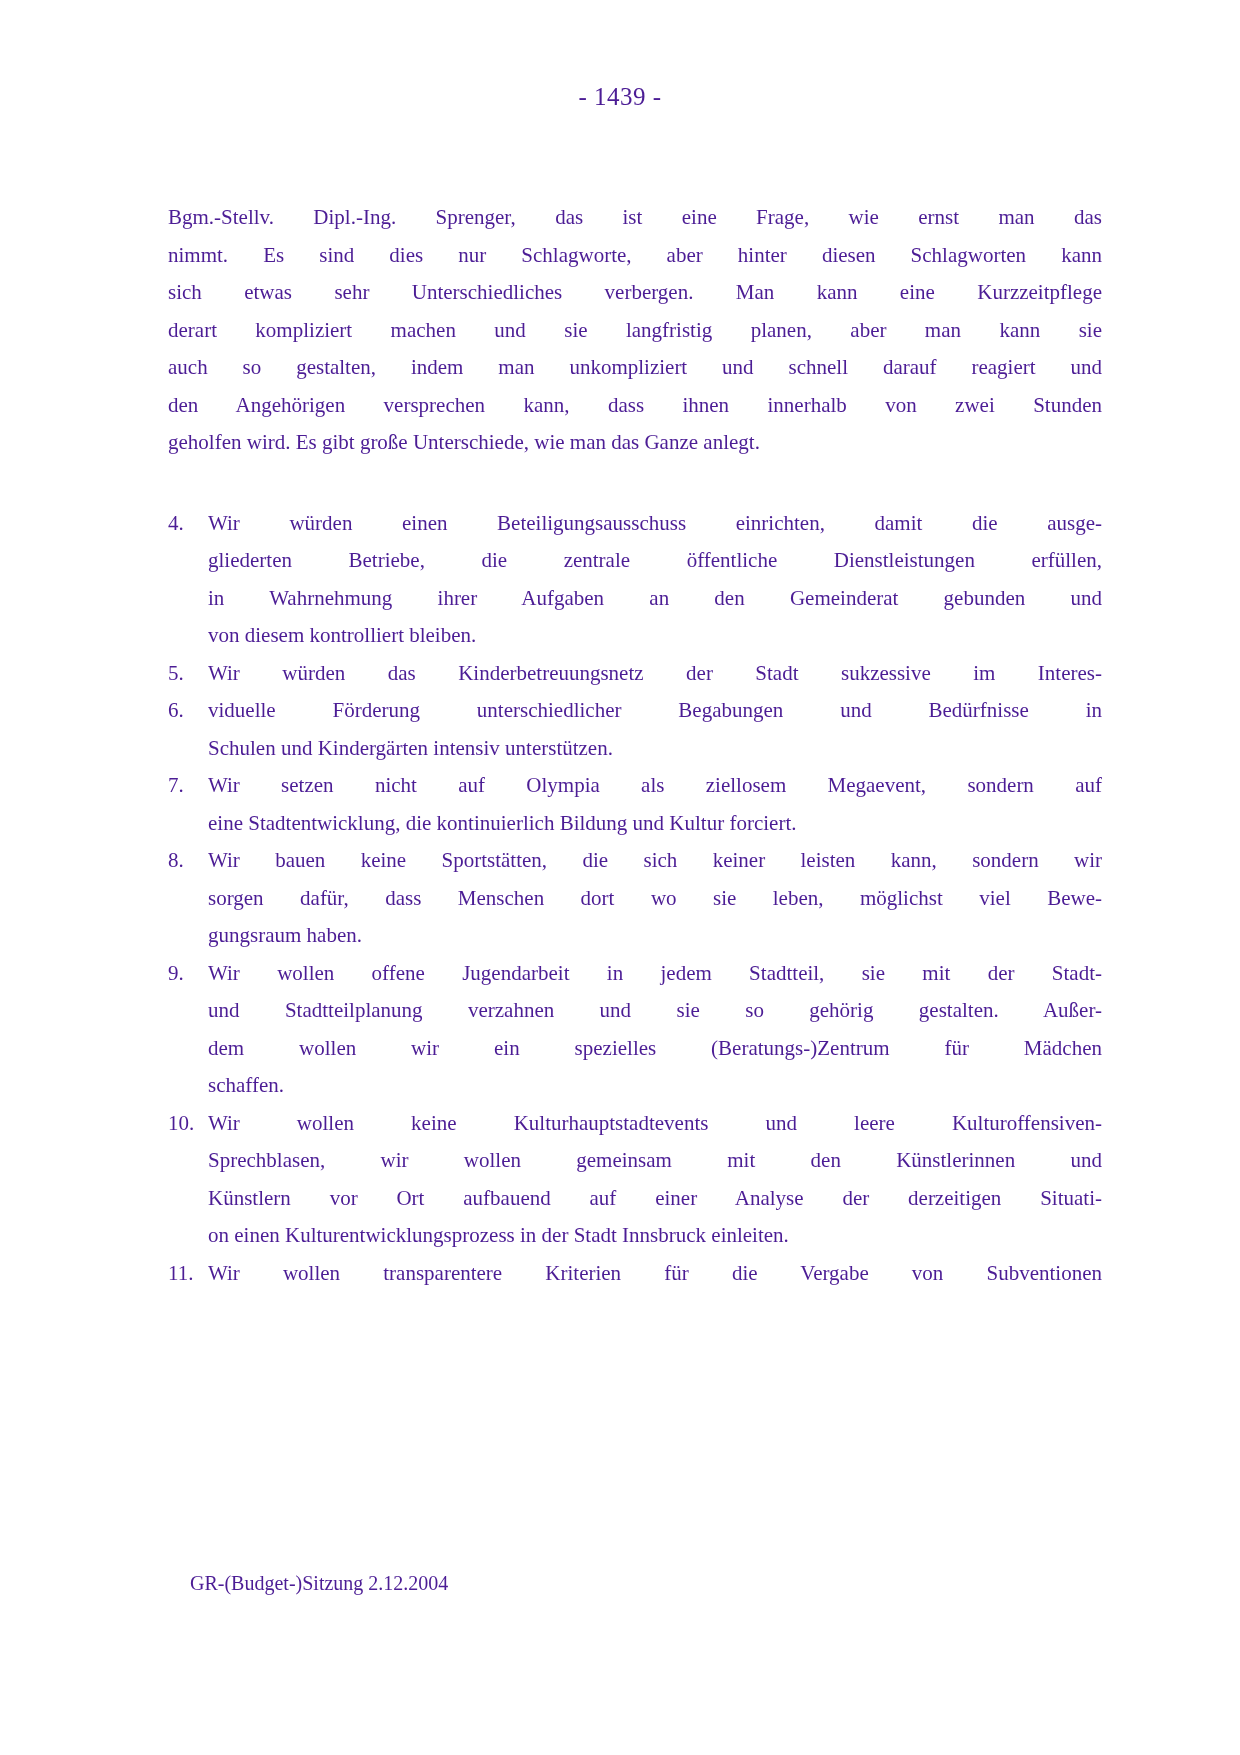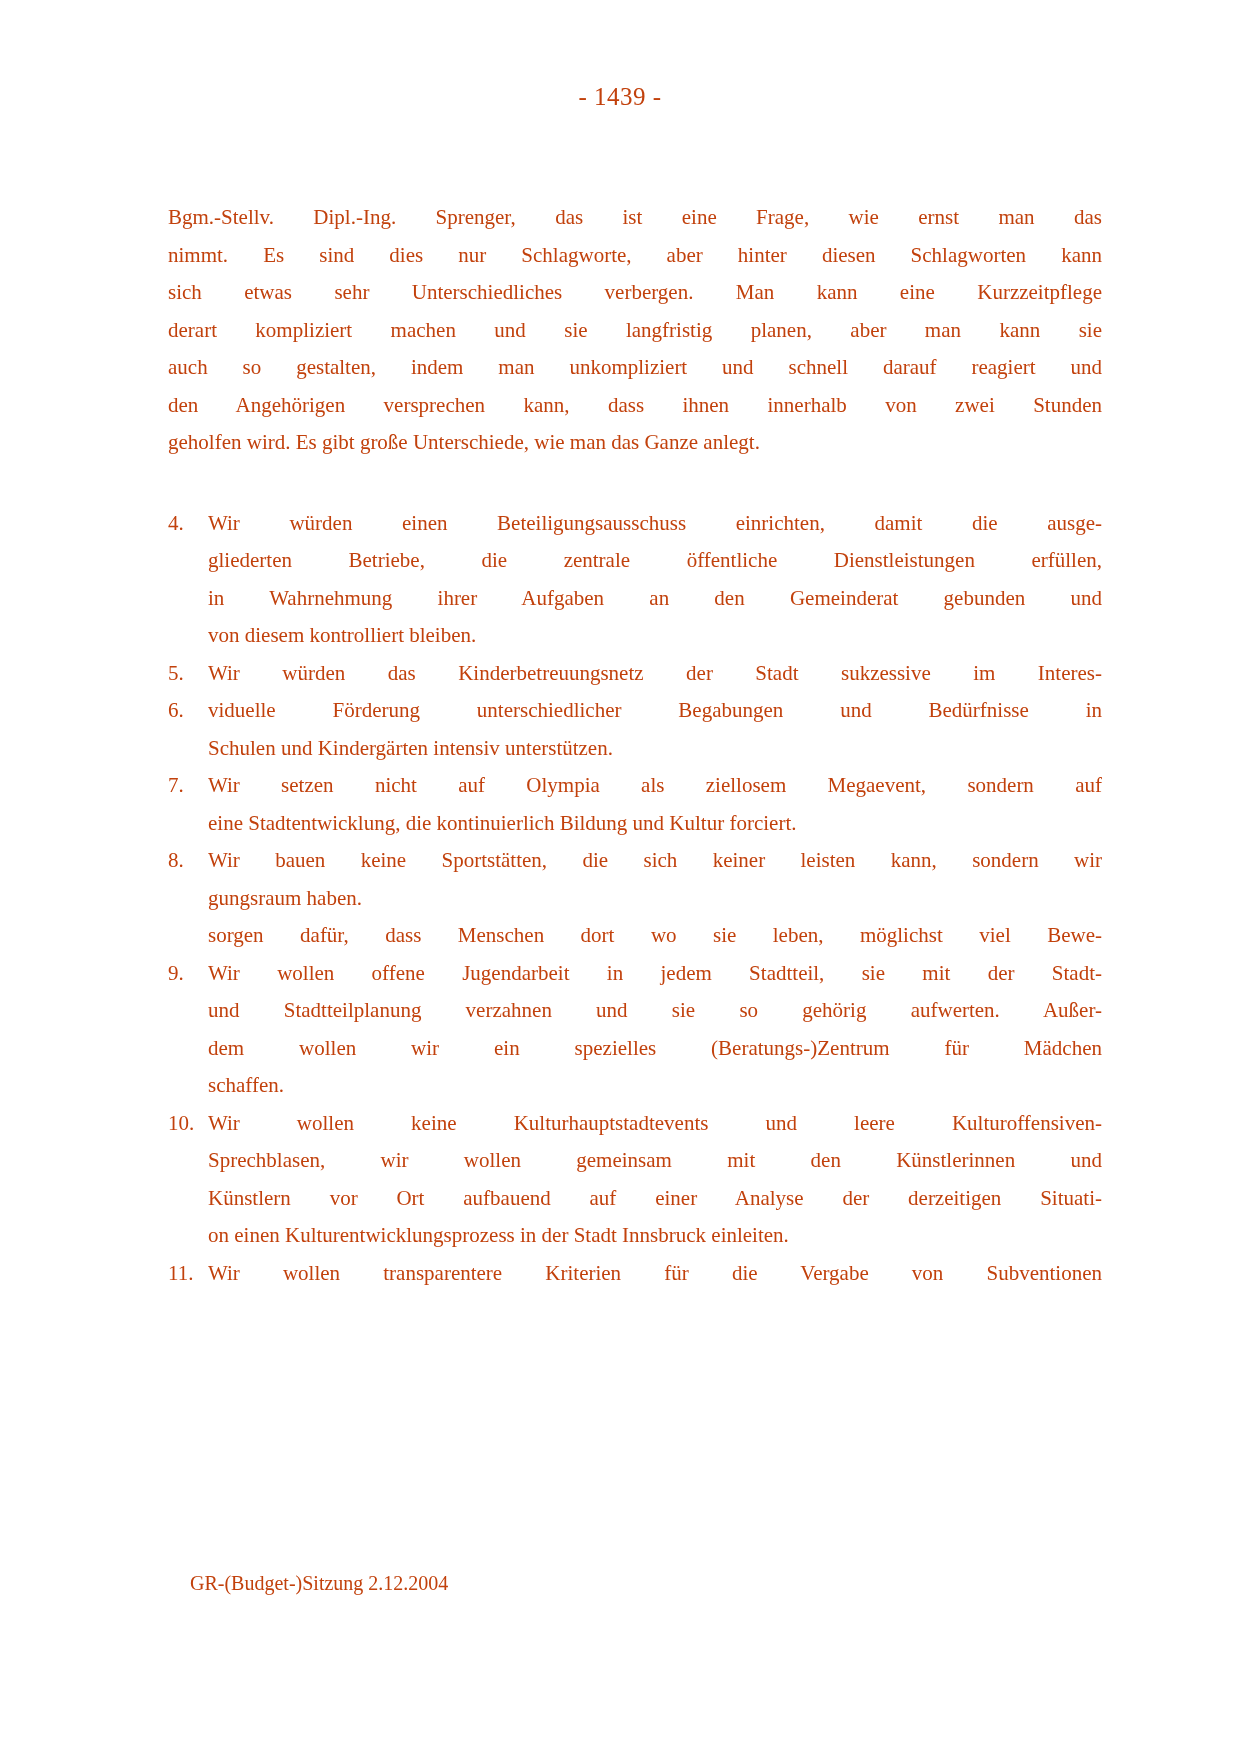--- a/index.html
+++ b/index.html
@@ -6,21 +6,21 @@
     margin: 0;
     padding: 0;
     background: #e8e8e8;
   }
   .page {
     position: relative;
     width: 1240px;
     height: 1755px;
     background: #ffffff;
     font-family: "Liberation Serif", serif;
-    color: #c2410c;
+    color: #4c1d95;
     overflow: hidden;
   }
   .page-number {
     position: absolute;
     top: 82px;
     left: 0;
     width: 1240px;
     text-align: center;
     font-size: 25px;
     line-height: 30px;
@@ -104,27 +104,27 @@
           <span class="text-line last">Schulen und Kindergärten intensiv unterstützen.</span>
         </li>
         <li class="list-item">
           <span class="item-number">7.</span>
           <span class="text-line">Wir setzen nicht auf Olympia als ziellosem Megaevent, sondern auf</span>
           <span class="text-line last">eine Stadtentwicklung, die kontinuierlich Bildung und Kultur forciert.</span>
         </li>
         <li class="list-item">
           <span class="item-number">8.</span>
           <span class="text-line">Wir bauen keine Sportstätten, die sich keiner leisten kann, sondern wir</span>
+          <span class="text-line">sorgen dafür, dass Menschen dort wo sie leben, möglichst viel Bewe-</span>
           <span class="text-line last">gungsraum haben.</span>
-          <span class="text-line">sorgen dafür, dass Menschen dort wo sie leben, möglichst viel Bewe-</span>
         </li>
         <li class="list-item">
           <span class="item-number">9.</span>
           <span class="text-line">Wir wollen offene Jugendarbeit in jedem Stadtteil, sie mit der Stadt-</span>
-          <span class="text-line">und Stadtteilplanung verzahnen und sie so gehörig aufwerten. Außer-</span>
+          <span class="text-line">und Stadtteilplanung verzahnen und sie so gehörig gestalten. Außer-</span>
           <span class="text-line">dem wollen wir ein spezielles (Beratungs-)Zentrum für Mädchen</span>
           <span class="text-line last">schaffen.</span>
         </li>
         <li class="list-item">
           <span class="item-number">10.</span>
           <span class="text-line">Wir wollen keine Kulturhauptstadtevents und leere Kulturoffensiven-</span>
           <span class="text-line">Sprechblasen, wir wollen gemeinsam mit den Künstlerinnen und</span>
           <span class="text-line">Künstlern vor Ort aufbauend auf einer Analyse der derzeitigen Situati-</span>
           <span class="text-line last">on einen Kulturentwicklungsprozess in der Stadt Innsbruck einleiten.</span>
         </li>

